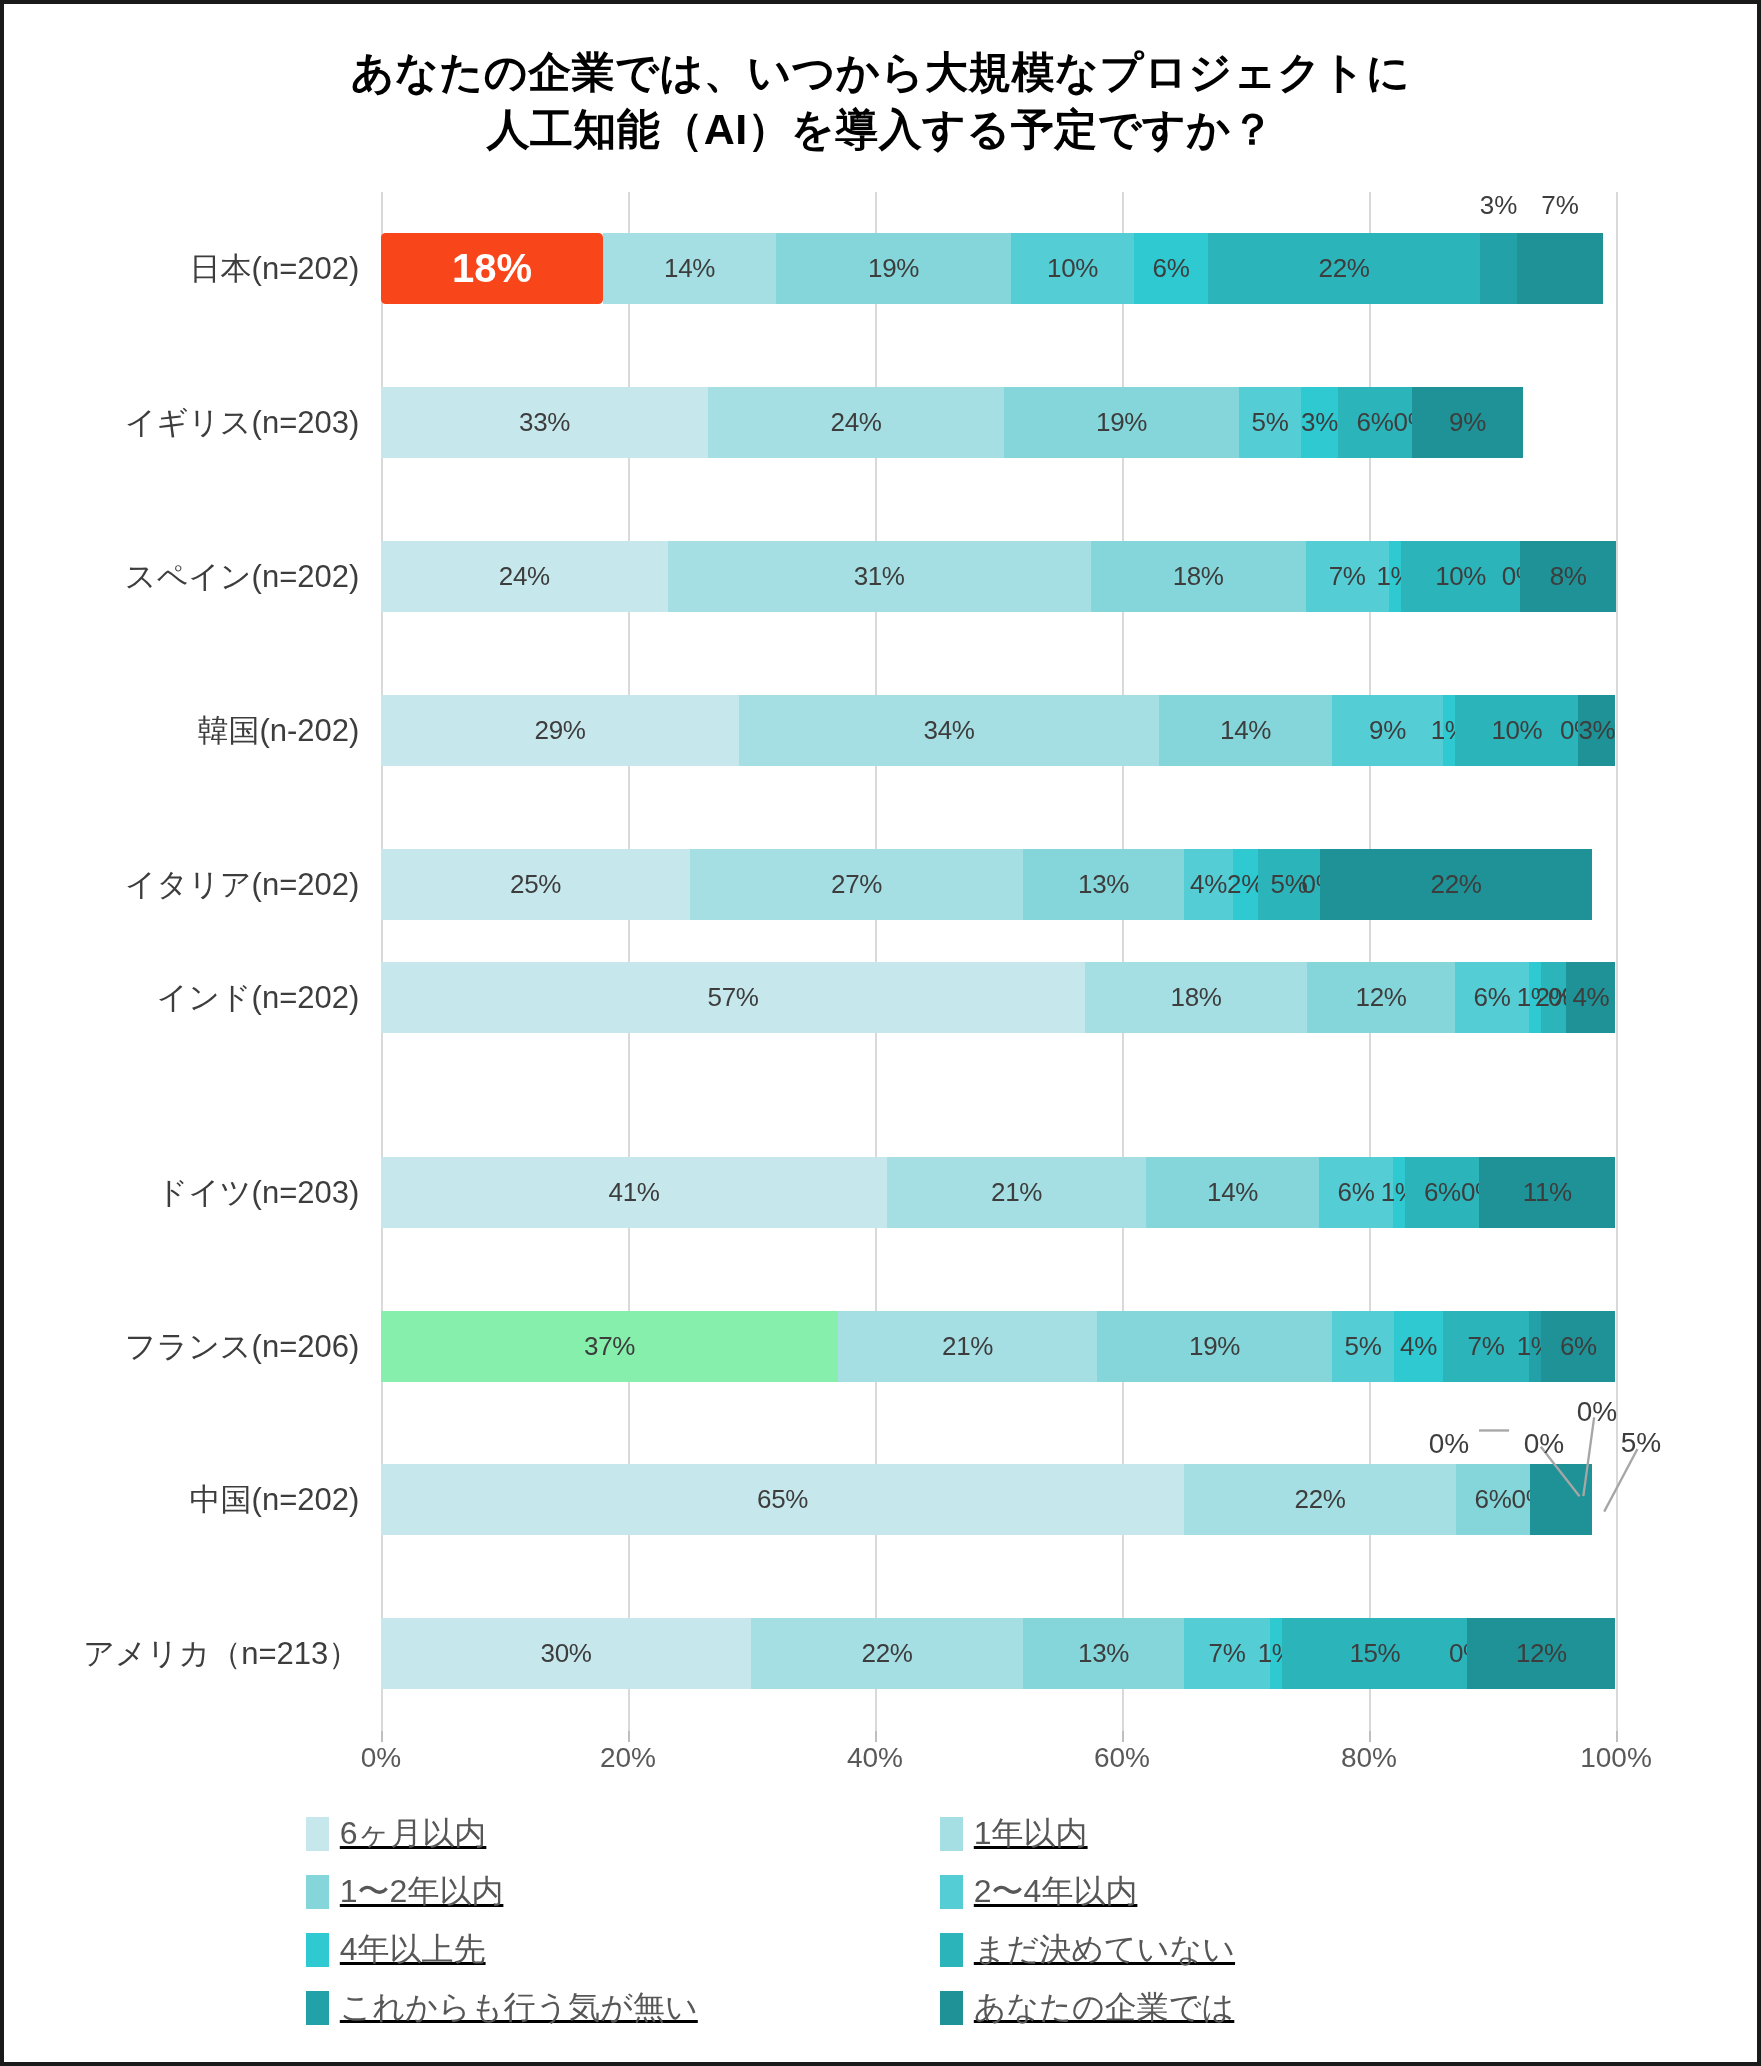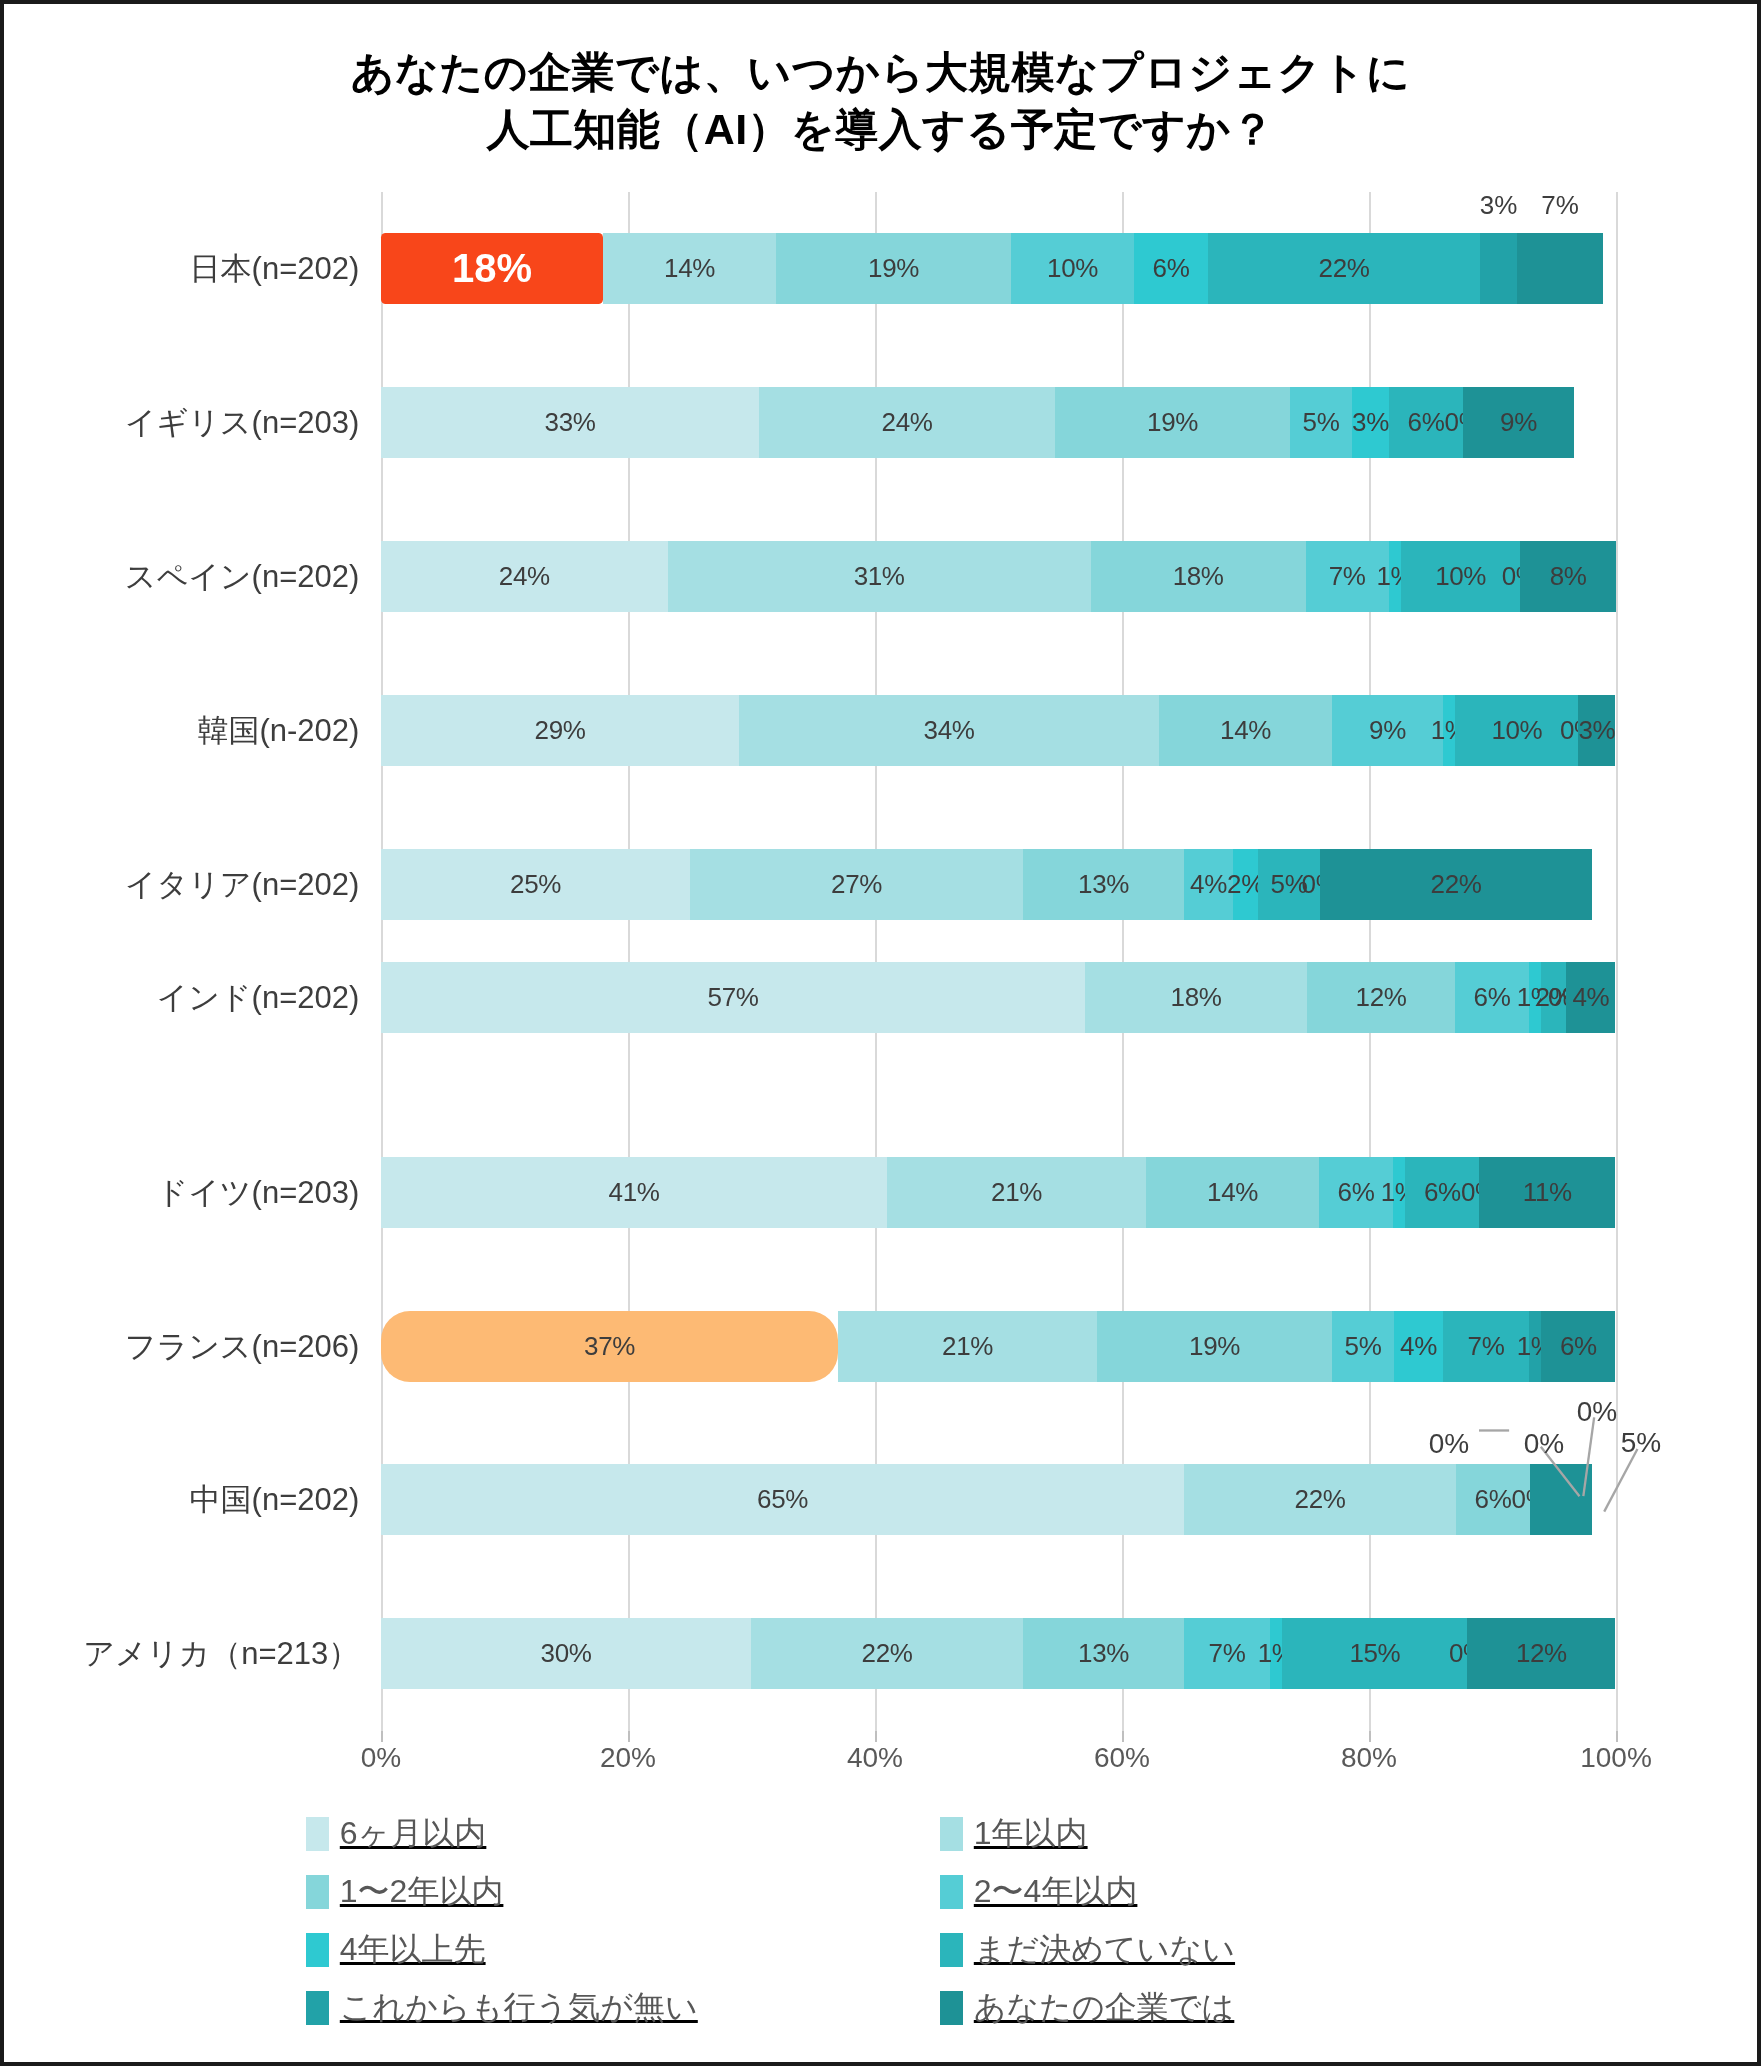--- a/index.html
+++ b/index.html
@@ -165,21 +165,21 @@
             <span class="above">3%</span>
           </div>
           <div class="seg" style="width: 86px; background: rgb(30, 146, 150);">
             <span class="above">7%</span>
           </div>
         </div>
       </div>
       <div class="row" style="top: 195px;">
         <div class="catlabel">イギリス(n=203)</div>
         <div class="bar">
-          <div class="seg" style="width: 378px; background: rgb(198, 232, 236); text-align: right;">
+          <div class="seg" style="width: 327px; background: rgb(198, 232, 236); text-align: right;">
             <span class="v">33%</span>
           </div>
           <div class="seg" style="width: 296px; background: rgb(165, 223, 227);">
             <span class="v">24%</span>
           </div>
           <div class="seg" style="width: 235px; background: rgb(133, 214, 218);">
             <span class="v">19%</span>
           </div>
           <div class="seg" style="width: 62px; background: rgb(85, 205, 213);">
             <span class="v">5%</span>
@@ -339,21 +339,21 @@
             <span class="v">0%</span>
           </div>
           <div class="seg" style="width: 136px; background: rgb(30, 146, 150);">
             <span class="v">11%</span>
           </div>
         </div>
       </div>
       <div class="row" style="top: 1119px;">
         <div class="catlabel">フランス(n=206)</div>
         <div class="bar">
-          <div class="seg" style="width: 457px; background: #fdba74; border-radius: 29px;">
+          <div class="seg" style="width: 457px; background: #86efac;">
             <span class="v">37%</span>
           </div>
           <div class="seg" style="width: 259px; background: rgb(165, 223, 227);">
             <span class="v">21%</span>
           </div>
           <div class="seg" style="width: 235px; background: rgb(133, 214, 218);">
             <span class="v">19%</span>
           </div>
           <div class="seg" style="width: 62px; background: rgb(85, 205, 213);">
             <span class="v">5%</span>

